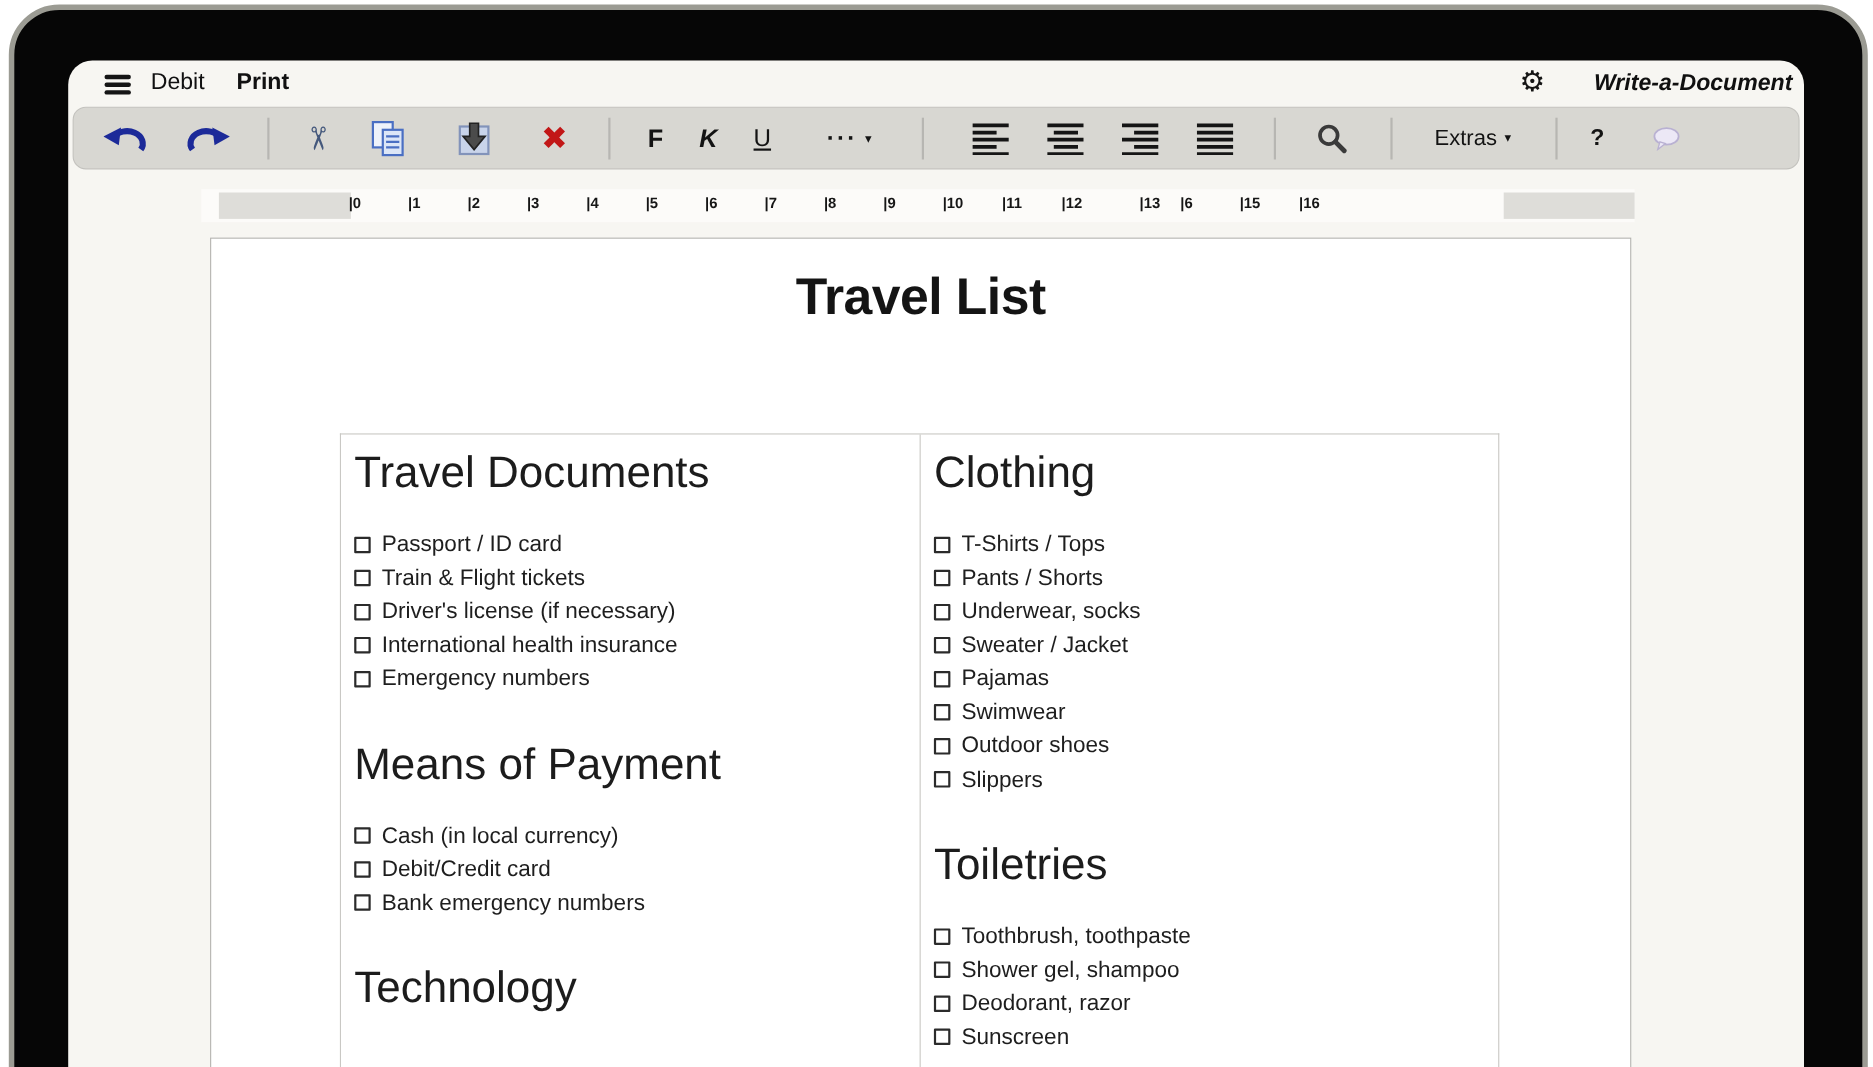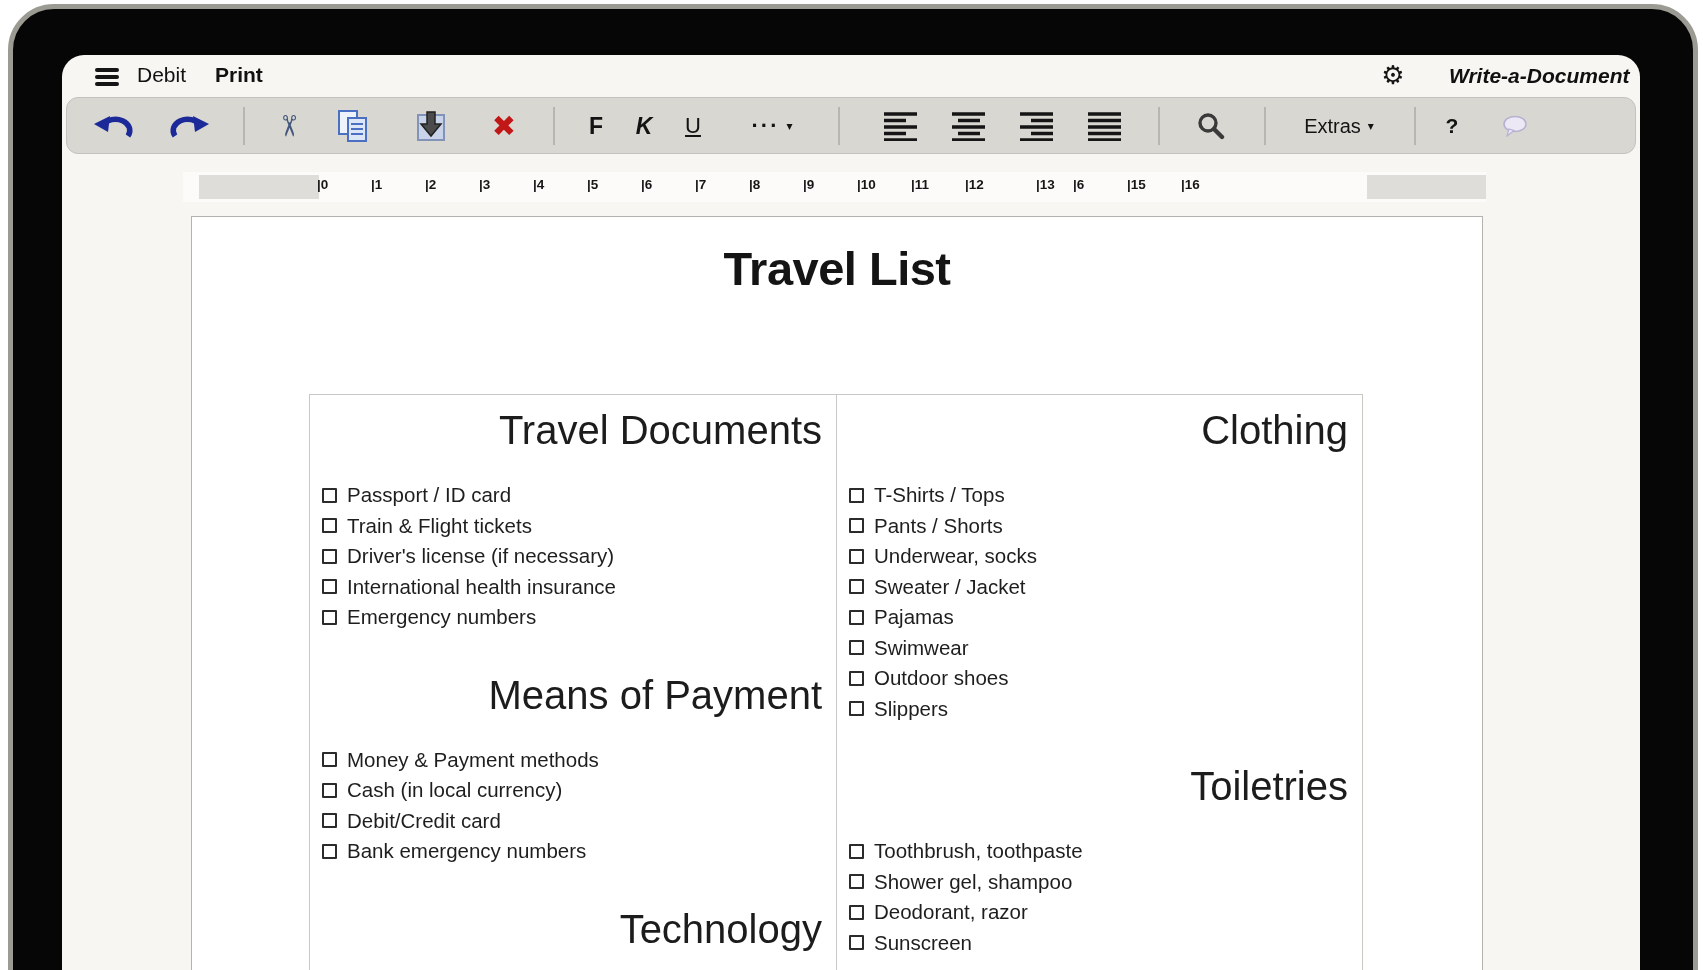--- a/index.html
+++ b/index.html
@@ -52,21 +52,21 @@
   
   .page { position:absolute; left:129px; top:161px; width:1292px; height:980px;
           background:#ffffff; border:1px solid #b3b2ae; }
   .doc-title { margin-top:22px; text-align:center; font-size:47px; line-height:60px;
                font-weight:700; color:#141414; letter-spacing:-0.5px; }
   .doc-table { position:absolute; left:117px; top:177px; width:1054px; height:900px;
                display:grid; grid-template-columns:1fr 1fr;
                border-top:1px solid #c9c8c4; border-left:1px solid #c9c8c4; border-right:1px solid #c9c8c4; }
   .doc-cell { padding:10px 14px 0 12px; }
   .doc-cell.right { border-left:1px solid #c9c8c4; }
-  .doc-heading { font-size:40px; line-height:50px; font-weight:400; color:#1c1c1c;text-align:right; }
+  .doc-heading { font-size:40px; line-height:50px; font-weight:400; color:#1c1c1c; }
   .checklist { margin-top:25px; }
   .checklist + .doc-heading { margin-top:37px; }
   .check-item { display:flex; align-items:center; height:30.5px; font-size:20.5px; color:#1e1e1e; }
   .checkbox { flex:0 0 auto; width:15px; height:15px; border:2px solid #2b2b2b; border-radius:1px;
               margin-right:10px; background:#fff; }
 </style>
 </head>
 <body>
 
 <div class="bezel"></div>
@@ -255,24 +255,20 @@
             </div>
             <div class="check-item">
               <span class="checkbox"></span>
               <span class="check-label">Emergency numbers</span>
             </div>
           </div>
           <div class="doc-heading">Means of Payment</div>
           <div class="checklist">
             <div class="check-item">
               <span class="checkbox"></span>
-              <span class="check-label">Money &amp; Payment methods</span>
-            </div>
-            <div class="check-item">
-              <span class="checkbox"></span>
               <span class="check-label">Cash (in local currency)</span>
             </div>
             <div class="check-item">
               <span class="checkbox"></span>
               <span class="check-label">Debit/Credit card</span>
             </div>
             <div class="check-item">
               <span class="checkbox"></span>
               <span class="check-label">Bank emergency numbers</span>
             </div>

